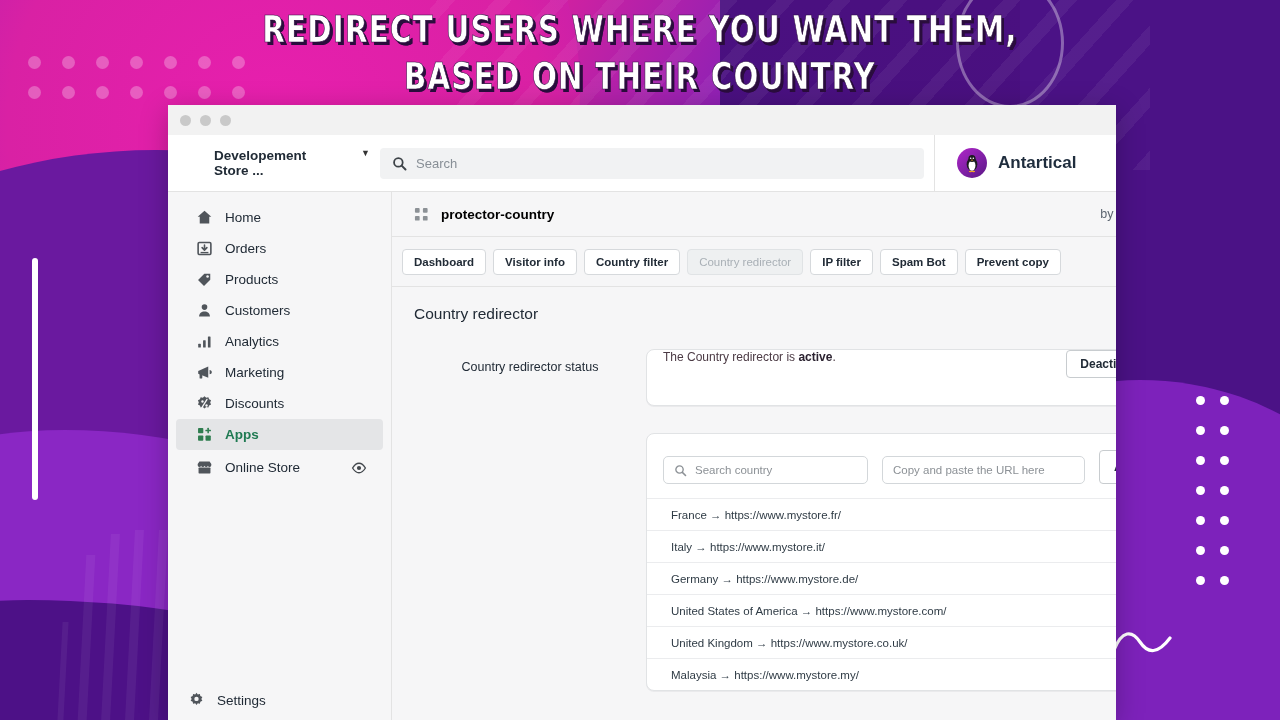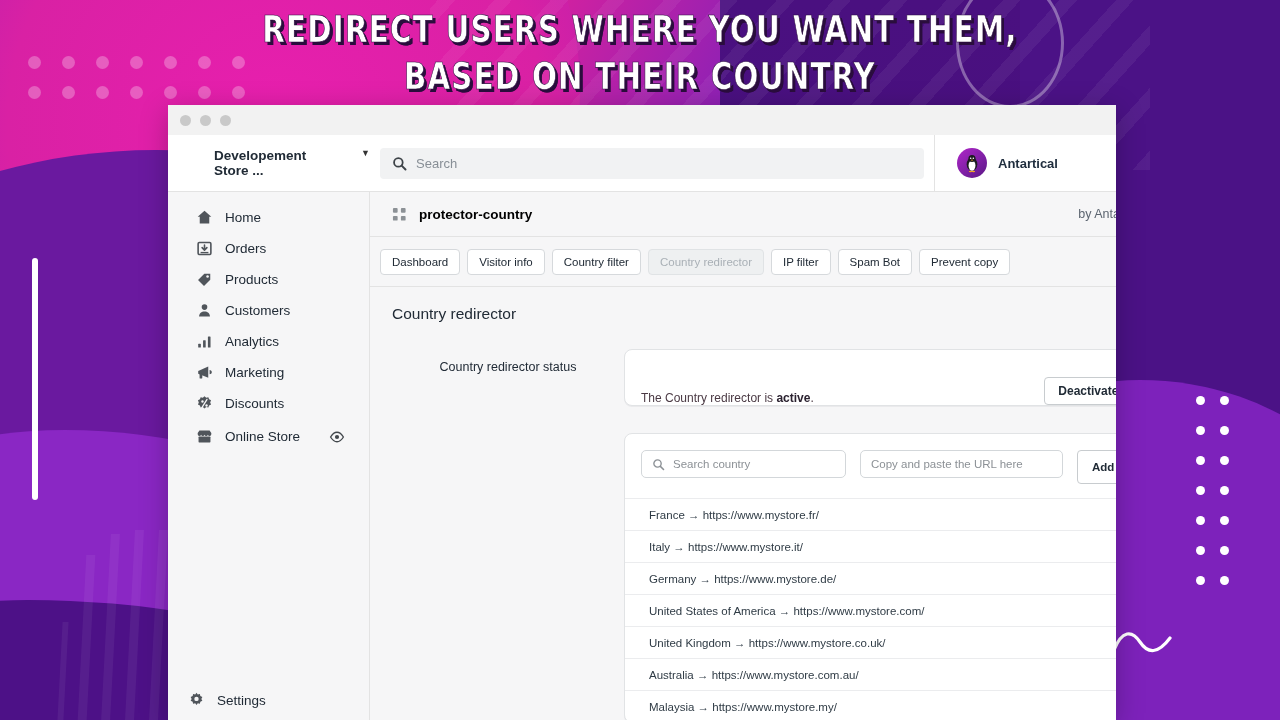--- a/index.html
+++ b/index.html
@@ -147,27 +147,27 @@
   .account {
     width:182px; height:57px; border-left:1px solid #e3e3e3;
     display:flex; align-items:center; gap:11px; padding-left:22px;
   }
   .avatar {
     width:30px; height:30px; border-radius:50%;
     background:linear-gradient(140deg,#b026c9,#7b1fa2 60%,#5c1785);
     display:flex; align-items:center; justify-content:center;
     overflow:hidden;
   }
-  .account .nm { font-size:13px; font-weight:700; color:#1f2d3d;text-align:right; }
+  .account .nm { font-size:17px; font-weight:700; color:#1f2d3d;text-align:right; }
 
   .body { display:flex; height:528px; }
 
   
   .sidebar {
-    width:202px; background:#f6f6f7; border-right:1px solid #e3e3e3;
+    width:224px; background:#f6f6f7; border-right:1px solid #e3e3e3;
     position:relative; padding-top:10px; flex:none;
   }
   .nav-item {
     height:31px; display:flex; align-items:center; gap:12px;
     padding-left:20px; margin:0 8px; border-radius:4px;
     font-size:13.5px; color:#212b36;
   }
   .nav-item.active { background:#e4e5e7; color:#1f7a52; font-weight:600; }
   .nav-item.active .ic svg { fill:#2e7d4f; }
   .ic { width:17px; height:17px; display:flex; align-items:center; justify-content:center; }
@@ -193,49 +193,49 @@
   .app-head .aname {
     font-size:13.5px; color:#000000; font-weight:600; margin-left:12px;
   }
   .byline { margin-left:auto; font-size:12.5px; color:#5c6570; }
   .tabs {
     height:50px; background:#f6f6f7; border-bottom:1px solid #e3e3e3;
     display:flex; align-items:center; gap:7px; padding:0 10px;
   }
   .tab {
     height:26px; padding:0 11px; border:1px solid #d6d9dc; border-radius:4px;
-    background:#ffffff; font-size:11.5px; font-weight:400; color:#212b36;
+    background:#ffffff; font-size:11.5px; font-weight:700; color:#212b36;
     display:flex; align-items:center;
   }
   .tab.current {
     background:#eef0f1; border-color:#e0e3e5; color:#a9b0b6; font-weight:400;
   }
   .content { flex:1; padding:18px 22px 0 22px; overflow:hidden; }
   .page-title { font-size:15.5px; color:#212b36; margin-bottom:26px; }
 
   .row-split { display:flex; }
   .row-label { width:232px; font-size:12.5px; color:#212b36; padding-top:11px;text-align:center; }
   .card {
     flex:1; background:#ffffff; border:1px solid #e1e3e5; border-radius:8px;
     box-shadow:0 1px 0 rgba(22,29,37,0.05);
   }
   .status-card {
-    height:57px; display:flex; align-items:flex-end; padding:0 13px 0 16px;
+    height:57px; display:flex; align-items:flex-start; padding:0 13px 0 16px;
   }
   .status-txt { font-size:12px; color:#4b3a44; }
   .status-txt b { font-weight:700; color:#2b2230; }
   .btn {
     margin-left:auto; height:28px; padding:9px 13px;
     border:1px solid #c8cccf; border-radius:4px; background:#ffffff;
     font-size:12px; font-weight:700; color:#212b36;
     display:flex; align-items:center;
   }
 
   .list-card { margin-top:27px; margin-left:232px; }
-  .list-head { display:flex; align-items:flex-start; gap:14px; padding:16px 16px 14px 16px; }
+  .list-head { display:flex; align-items:flex-end; gap:14px; padding:16px 16px 14px 16px; }
   .inp {
     height:28px; border:1px solid #d3d7da; border-radius:5px; background:#fff;
     display:flex; align-items:center; gap:8px; padding:0 10px;
   }
   .inp.country { width:205px; }
   .inp.url { width:203px; }
   .inp .ph { font-size:11.5px; color:#8c9196; }
   .add-btn {
     height:28px; padding:16px 14px; border:1px solid #c8cccf; border-radius:4px;
     background:#fff; font-size:11.5px; font-weight:700; color:#212b36;
@@ -415,20 +415,32 @@
             <span class="ic">
               <svg width="17" height="17" viewBox="0 0 20 20">
                 <path d="M10 1.6 l2 1.6 2.5-.5 .9 2.4 2.3 1.2-1 2.4 1 2.4-2.3 1.2-.9 2.4-2.5-.5-2 1.6-2-1.6-2.5 .5-.9-2.4-2.3-1.2 1-2.4-1-2.4 2.3-1.2 .9-2.4 2.5 .5z"></path>
                 <circle cx="7.6" cy="7.6" r="1.4" fill="#f6f6f7"></circle>
                 <circle cx="12.4" cy="12.4" r="1.4" fill="#f6f6f7"></circle>
                 <rect x="9.2" y="3.6" width="1.5" height="12.8" rx="0.7" fill="#f6f6f7" transform="rotate(32 10 10)"></rect>
               </svg>
             </span>
             <span>Discounts</span>
           </div>
+          <div class="nav-item active">
+            <span class="ic">
+              <svg width="17" height="17" viewBox="0 0 20 20">
+                <rect x="2.4" y="2.4" width="6.2" height="6.2" rx="0.9"></rect>
+                <rect x="2.4" y="11.2" width="6.2" height="6.2" rx="0.9"></rect>
+                <rect x="11.2" y="11.2" width="6.2" height="6.2" rx="0.9"></rect>
+                <rect x="13.4" y="2" width="1.8" height="6.6" rx="0.6"></rect>
+                <rect x="11" y="4.4" width="6.6" height="1.8" rx="0.6"></rect>
+              </svg>
+            </span>
+            <span>Apps</span>
+          </div>
         </div>
 
 
       <div class="nav-item" style="margin-top:2px;">
         <span class="ic">
           <svg width="17" height="17" viewBox="0 0 20 20">
             <path d="M2 6 l2-3 h12 l2 3 v1.4 a2 2 0 0 1-2 2 2 2 0 0 1-2-1.6 2 2 0 0 1-2 1.6 2 2 0 0 1-2-1.6 2 2 0 0 1-2 1.6 2 2 0 0 1-2-1.6 2 2 0 0 1-2 1.6 2 2 0 0 1-2-2z"></path>
             <rect x="3" y="10" width="14" height="7" rx="0.8"></rect>
           </svg>
         </span>
@@ -499,21 +511,20 @@
               <span class="ph">Copy and paste the URL here</span>
             </div>
             <div class="add-btn">Add</div>
           </div>
           <div class="clist" id="country-list">
               <div class="citem">France → https://www.mystore.fr/</div>
               <div class="citem">Italy → https://www.mystore.it/</div>
               <div class="citem">Germany → https://www.mystore.de/</div>
               <div class="citem">United States of America → https://www.mystore.com/</div>
               <div class="citem">United Kingdom → https://www.mystore.co.uk/</div>
-              <div class="citem">Australia → https://www.mystore.com.au/</div>
               <div class="citem">Malaysia → https://www.mystore.my/</div>
             </div>
         </div>
 
       </div>
     </div>
   </div>
 </div>
 
 </body></html>

